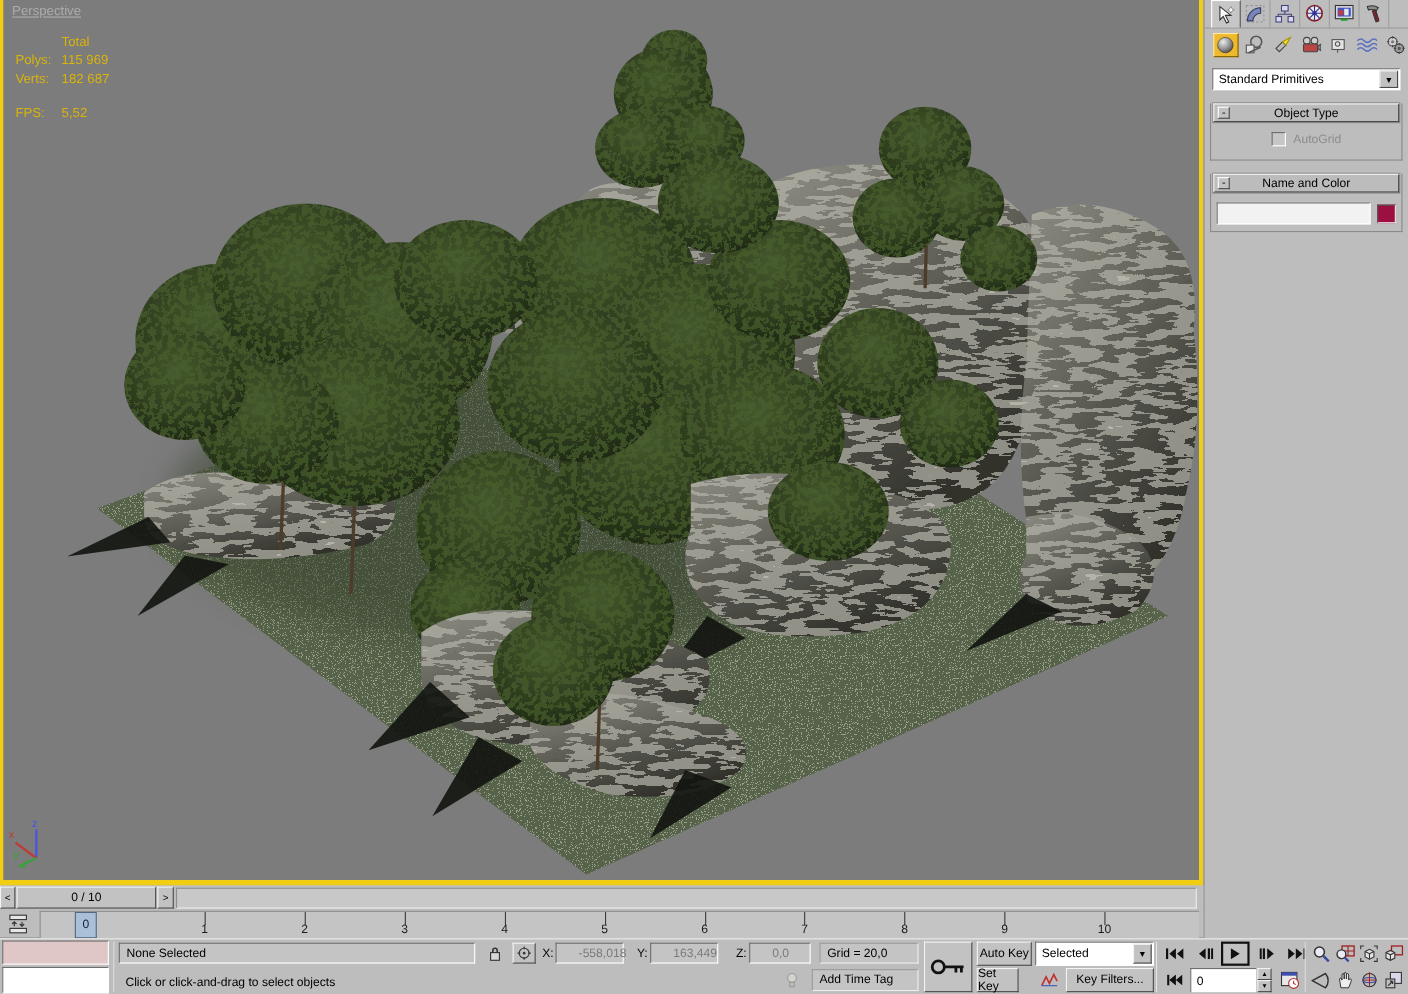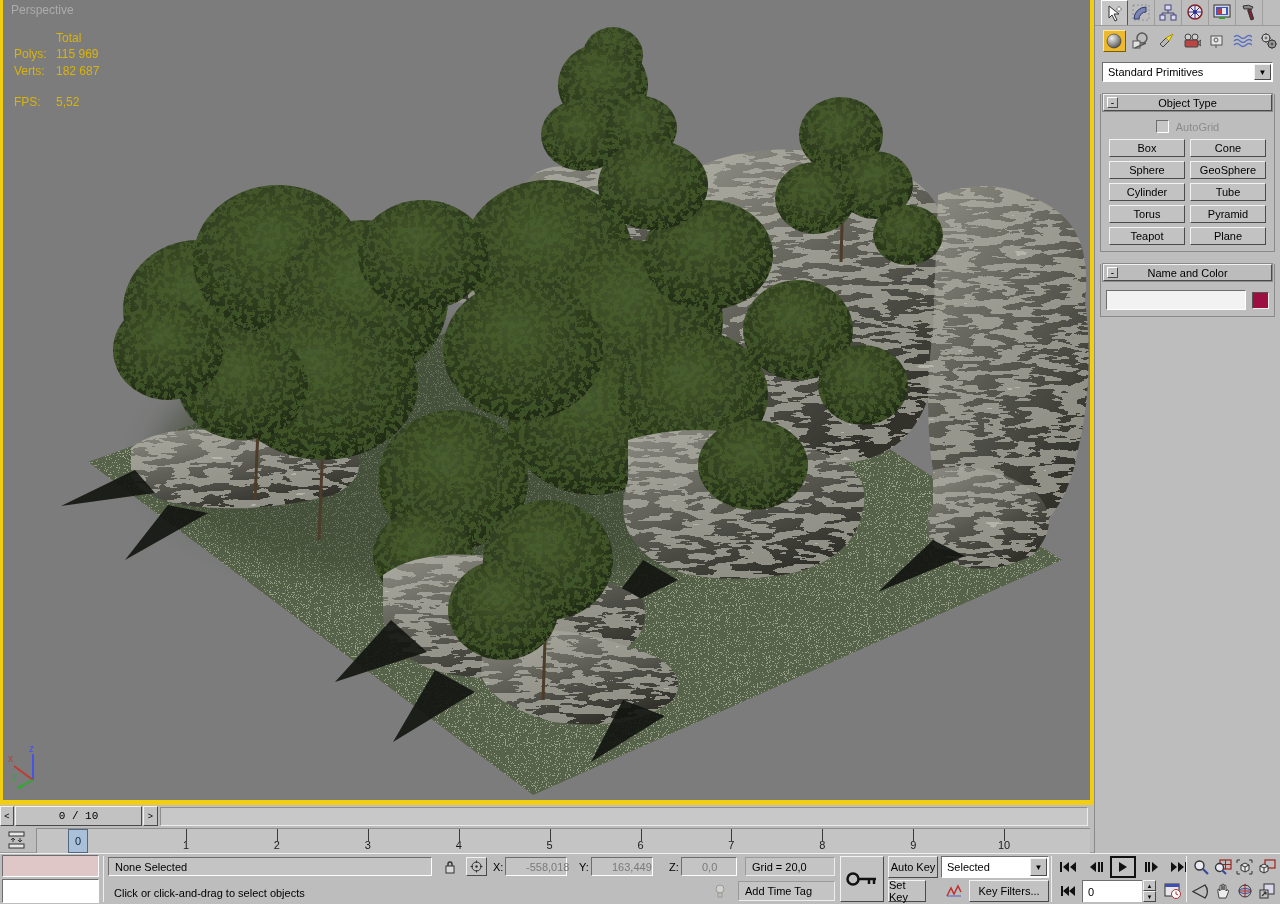--- a/index.html
+++ b/index.html
@@ -11,21 +11,21 @@
   .raised { background:#C2C2C2; border-top:1px solid #F2F2F2; border-left:1px solid #F2F2F2;
             border-right:1px solid #4A4A4A; border-bottom:1px solid #4A4A4A; }
   .sunken { background:#C6C6C6; border-top:1px solid #6E6E6E; border-left:1px solid #6E6E6E;
             border-right:1px solid #FFFFFF; border-bottom:1px solid #FFFFFF; }
   .btn { display:flex; align-items:center; justify-content:center; cursor:default; user-select:none; }
   .field-text { color:#7A7A7A; }
 
   
   #viewport { position:absolute; left:0; top:0; width:1094px; height:805px; background:#F2CE13; }
   #viewport-inner { position:absolute; left:3px; top:0; width:1087px; height:800px; background:#7C7C7C; overflow:hidden; }
-  #vp-label { position:absolute; left:8px; top:3px; color:#ACACAC; font-size:12px; }
+  #vp-label { position:absolute; left:8px; top:3px; color:#ACACAC; font-size:12px;text-decoration:underline; }
   .vp-stat { position:absolute; color:#D9B40B; font-size:12px; }
   .vp-stat.lbl { width:42px; text-align:left; left:11px; }
   .vp-stat.val { left:53px; }
   #axis-gizmo { position:absolute; left:2px; bottom:8px; }
 
   
   #command-panel { position:absolute; left:1094px; top:0; width:186px; height:853px; background:#BDBDBD;
                    border-left:1px solid #8A8A8A; }
   #cp-tabs { display:flex; height:26px; align-items:flex-end; padding-left:6px; border-bottom:1px solid #9A9A9A; }
   .cp-tab { width:27px; height:25px; display:flex; align-items:center; justify-content:center; border-right:1px solid #9E9E9E; }
@@ -51,21 +51,21 @@
   .obj-btn { height:18px; font-size:11px; }
   #name-color-row { display:flex; gap:6px; margin-top:9px; padding:0 2px; align-items:center; }
   #obj-name-field { flex:1; height:20px; background:#F2F2F2; border-top:1px solid #6E6E6E; border-left:1px solid #6E6E6E;
                     border-right:1px solid #fff; border-bottom:1px solid #fff; }
   #obj-color-swatch { width:17px; height:17px; border-top:1px solid #555; border-left:1px solid #555;
                       border-right:1px solid #eee; border-bottom:1px solid #eee; }
 
   
   #time-slider-row { position:absolute; left:0; top:805px; width:1094px; height:23px; background:#BDBDBD; }
   #ts-prev { position:absolute; left:0; top:1px; width:14px; height:20px; font-size:9px; }
-  #ts-thumb { position:absolute; left:15px; top:1px; width:127px; height:20px; font-size:11px;font-family:Liberation Mono, monospace; }
+  #ts-thumb { position:absolute; left:15px; top:1px; width:127px; height:20px; font-size:11px; }
   #ts-next { position:absolute; left:143px; top:1px; width:15px; height:20px; font-size:9px; }
   #ts-track { position:absolute; left:160px; top:2px; width:928px; height:19px; background:#C8C8C8;
               border-top:1px solid #8E8E8E; border-left:1px solid #8E8E8E; border-right:1px solid #ECECEC; border-bottom:1px solid #ECECEC; }
 
   
   #trackbar-row { position:absolute; left:0; top:828px; width:1094px; height:25px; background:#BDBDBD; border-bottom:1px solid #9A9A9A; }
   #curve-editor-btn { position:absolute; left:3px; top:2px; width:27px; height:20px; background:transparent; }
   #ruler { position:absolute; left:36px; top:0; width:1054px; height:25px; background:#C4C4C4;
            border-top:1px solid #8E8E8E; border-left:1px solid #8E8E8E; }
   .tick { position:absolute; top:0; width:0; }
@@ -394,32 +394,20 @@
 
     <div class="rollout">
       <div class="rollout-header">
         <div class="rollout-collapse">-</div>
         <span>Object Type</span>
       </div>
       <div id="autogrid-row">
         <div id="autogrid-box" class="sunken"></div>
         <span>AutoGrid</span>
       </div>
-      <div id="obj-buttons">
-        <div class="obj-btn raised btn">Box</div>
-        <div class="obj-btn raised btn">Cone</div>
-        <div class="obj-btn raised btn">Sphere</div>
-        <div class="obj-btn raised btn">GeoSphere</div>
-        <div class="obj-btn raised btn">Cylinder</div>
-        <div class="obj-btn raised btn">Tube</div>
-        <div class="obj-btn raised btn">Torus</div>
-        <div class="obj-btn raised btn">Pyramid</div>
-        <div class="obj-btn raised btn">Teapot</div>
-        <div class="obj-btn raised btn">Plane</div>
-      </div>
     </div>
 
     <div class="rollout">
       <div class="rollout-header">
         <div class="rollout-collapse">-</div>
         <span>Name and Color</span>
       </div>
       <div id="name-color-row">
         <div id="obj-name-field"></div>
         <div id="obj-color-swatch" style="background: rgb(155, 16, 64);"></div>

